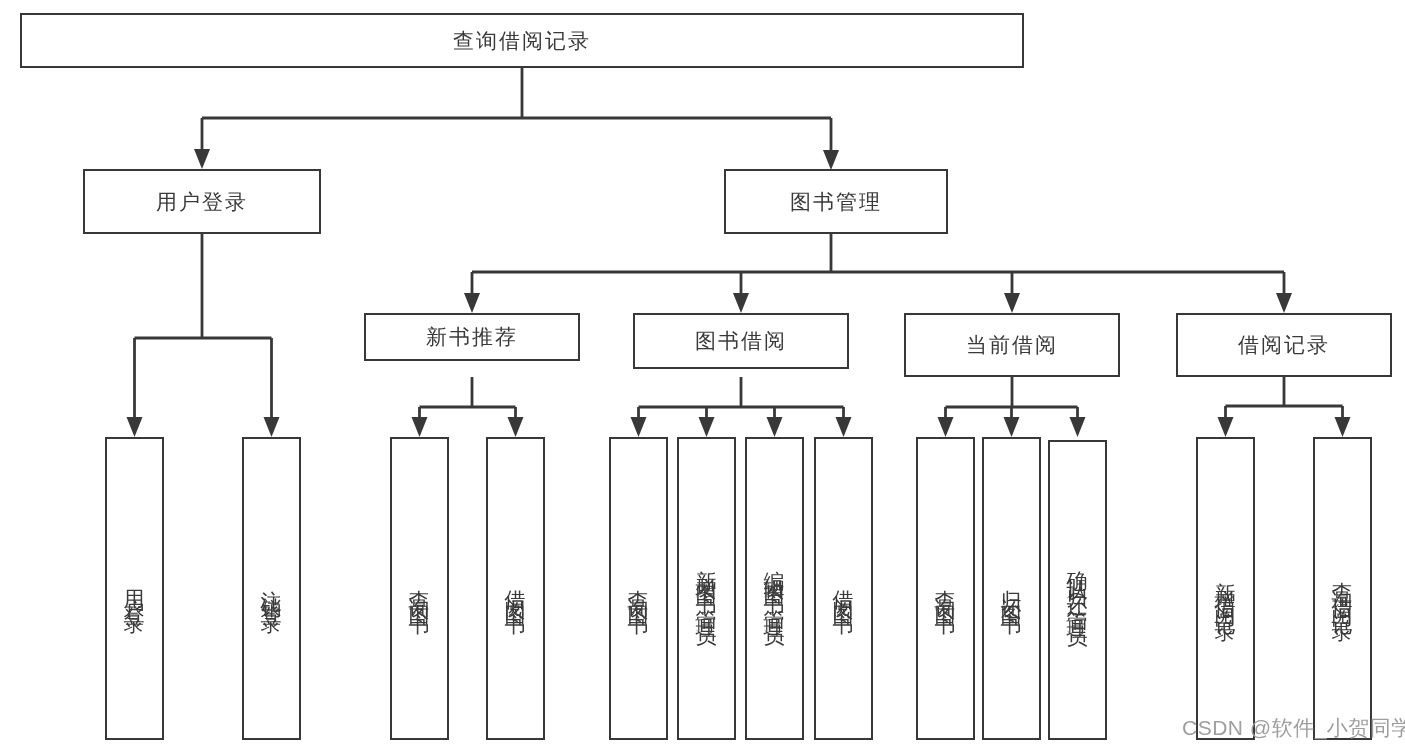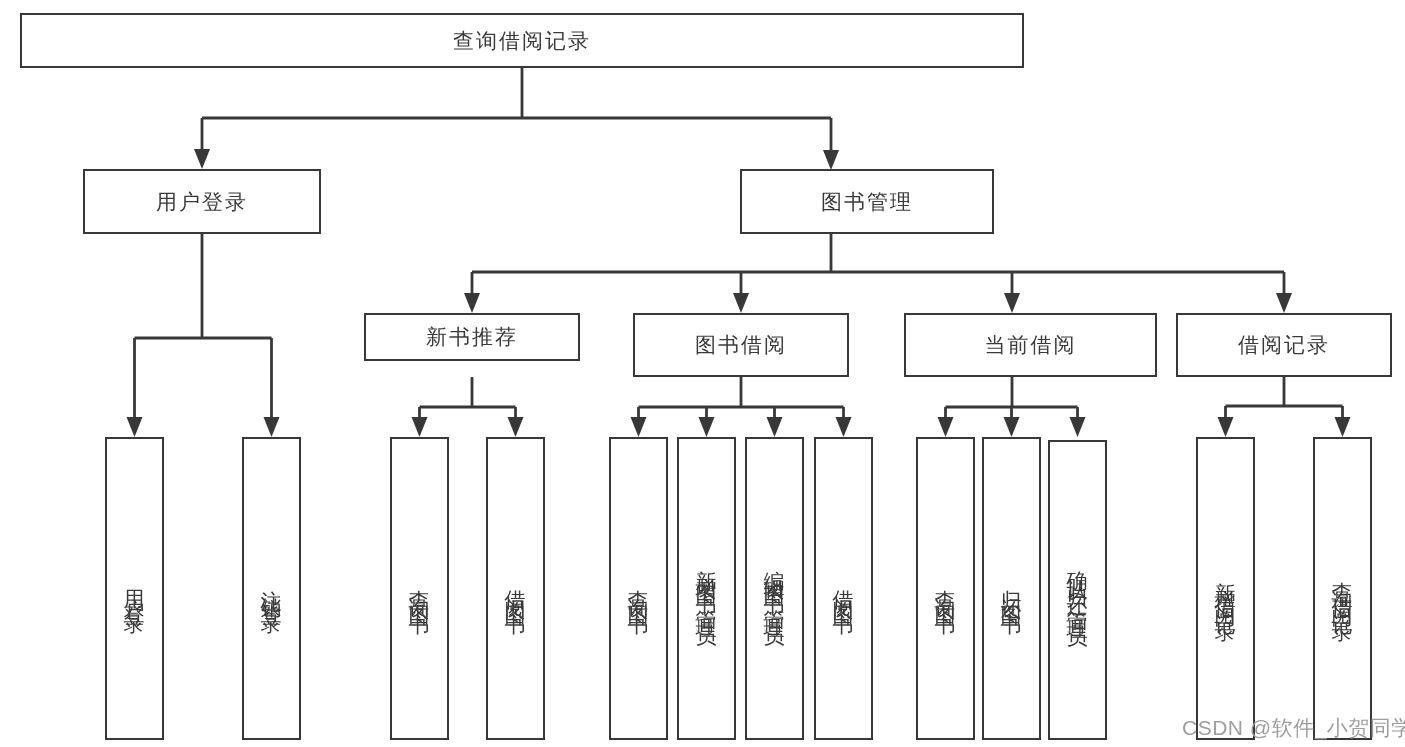--- a/index.html
+++ b/index.html
@@ -124,31 +124,31 @@
     </g>
   </svg>
 
   <div class="node h" style="left:20px; top:13px; width:1004px; height:55px;">
     <span class="label">查询借阅记录</span>
   </div>
 
   <div class="node h" style="left:83px; top:169px; width:238px; height:65px;">
     <span class="label">用户登录</span>
   </div>
-  <div class="node h" style="left:740px; top:169px; width:254px; height:65px;">
+  <div class="node h" style="left:724px; top:169px; width:224px; height:65px;">
     <span class="label">图书管理</span>
   </div>
 
   <div class="node h" style="left:364px; top:313px; width:216px; height:48px;">
     <span class="label">新书推荐</span>
   </div>
-  <div class="node h" style="left:633px; top:313px; width:216px; height:64px;justify-content:center;">
+  <div class="node h" style="left:633px; top:313px; width:216px; height:56px;justify-content:center;">
     <span class="label">图书借阅</span>
   </div>
-  <div class="node h" style="left:904px; top:313px; width:253px; height:64px;">
+  <div class="node h" style="left:904px; top:313px; width:216px; height:64px;">
     <span class="label">当前借阅</span>
   </div>
   <div class="node h" style="left:1176px; top:313px; width:216px; height:64px;">
     <span class="label">借阅记录</span>
   </div>
 
   <div class="node v" style="left:105px; top:437px; width:59px; height:303px;">
     <span class="label">用户登录</span>
   </div>
   <div class="node v" style="left:242px; top:437px; width:59px; height:303px;">

